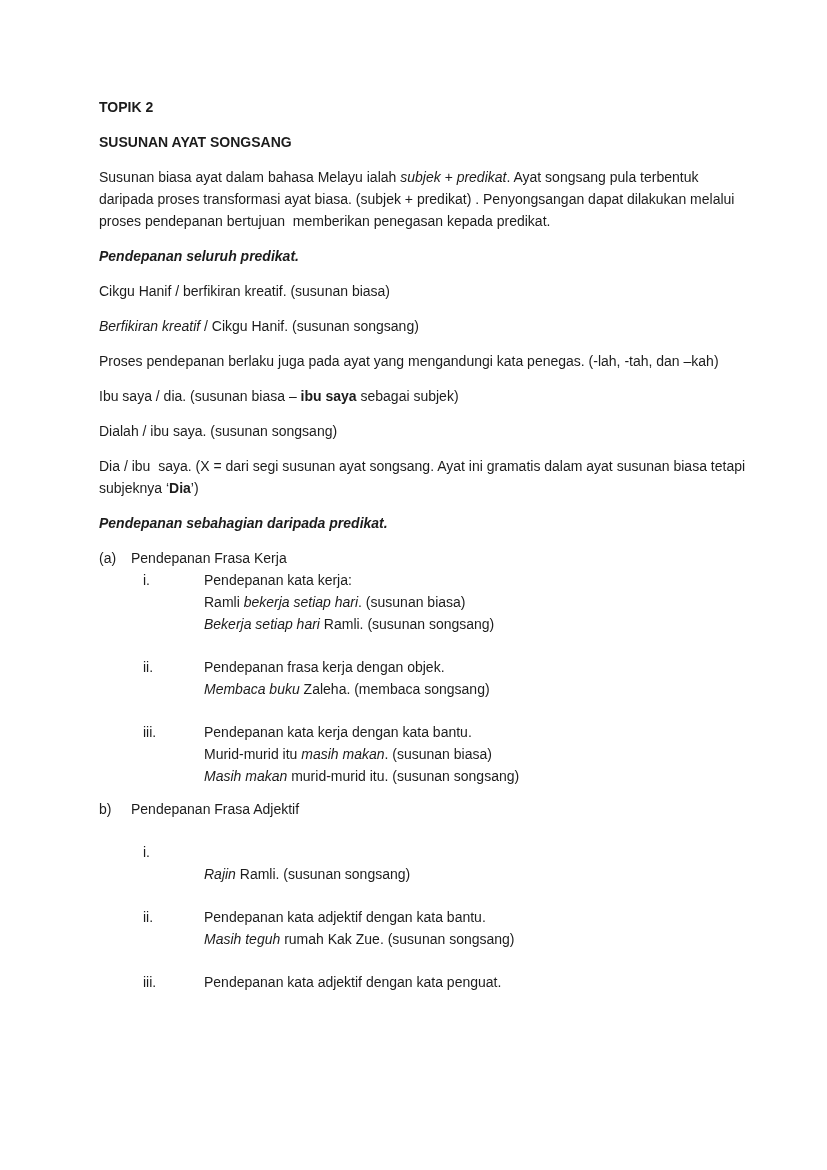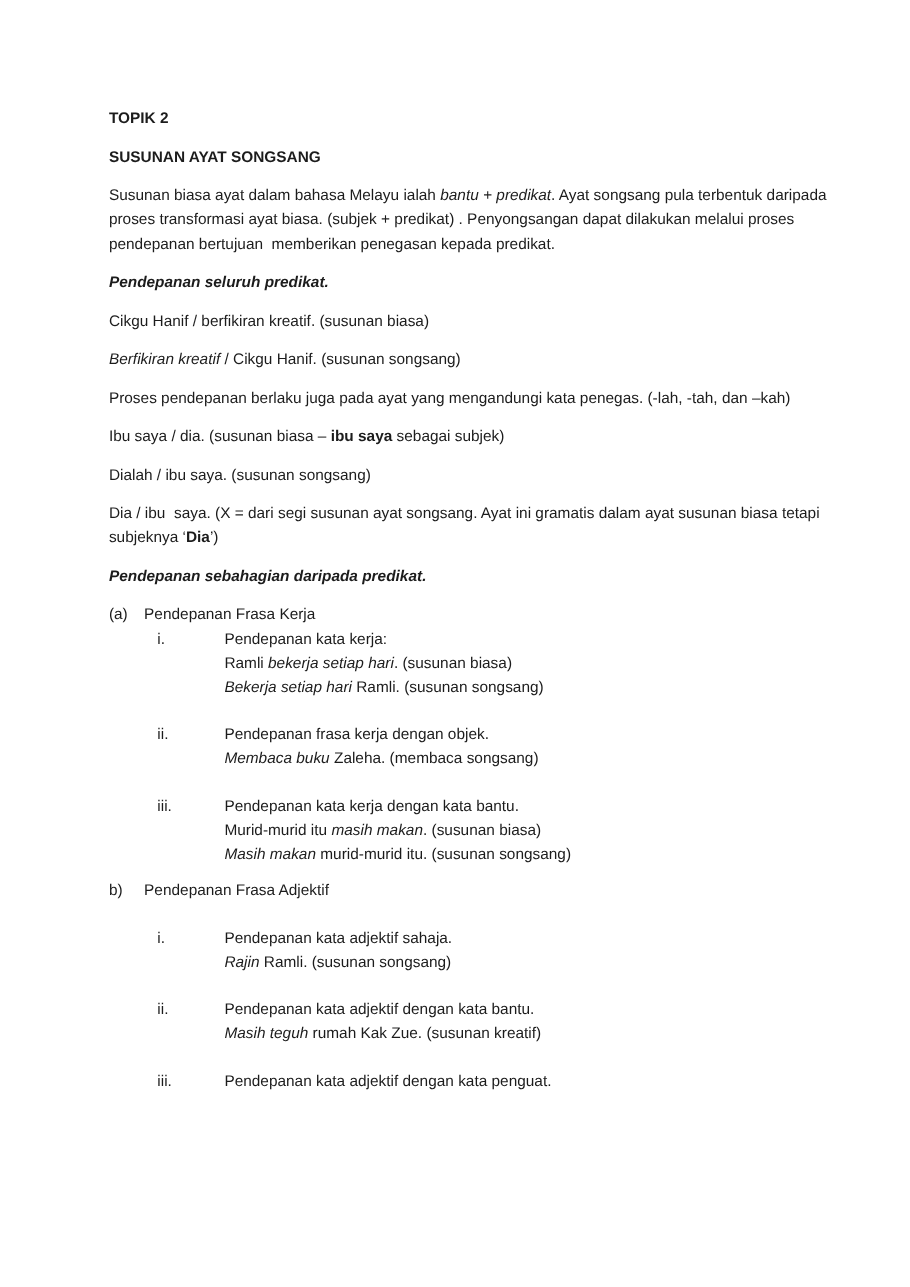--- a/index.html
+++ b/index.html
@@ -59,21 +59,21 @@
   .run.i { font-style: italic; }
   .text { flex: 1 1 auto; }
 </style>
 </head>
 <body>
 
 <div class="page">
   <div class="content">
       <div class="block heading"><span class="run b">TOPIK 2</span></div>
       <div class="block heading"><span class="run b">SUSUNAN AYAT SONGSANG</span></div>
-      <div class="block para"><span class="run">Susunan biasa ayat dalam bahasa Melayu ialah </span><span class="run i">bantu + predikat</span><span class="run">. Ayat songsang pula terbentuk daripada proses transformasi ayat biasa. (subjek + predikat) . Penyongsangan dapat dilakukan melalui proses pendepanan bertujuan  memberikan penegasan kepada predikat.</span></div>
+      <div class="block para"><span class="run">Susunan biasa ayat dalam bahasa Melayu ialah </span><span class="run i">subjek + predikat</span><span class="run">. Ayat songsang pula terbentuk daripada proses transformasi ayat biasa. (subjek + predikat) . Penyongsangan dapat dilakukan melalui proses pendepanan bertujuan  memberikan penegasan kepada predikat.</span></div>
       <div class="block para"><span class="run b i">Pendepanan seluruh predikat.</span></div>
       <div class="block para"><span class="run">Cikgu Hanif / berfikiran kreatif. (susunan biasa)</span></div>
       <div class="block para"><span class="run i">Berfikiran kreatif</span><span class="run"> / Cikgu Hanif. (susunan songsang)</span></div>
       <div class="block para"><span class="run">Proses pendepanan berlaku juga pada ayat yang mengandungi kata penegas. (-lah, -tah, dan –kah)</span></div>
       <div class="block para"><span class="run">Ibu saya / dia. (susunan biasa – </span><span class="run b">ibu saya</span><span class="run"> sebagai subjek)</span></div>
       <div class="block para"><span class="run">Dialah / ibu saya. (susunan songsang)</span></div>
       <div class="block para"><span class="run">Dia / ibu  saya. (X = dari segi susunan ayat songsang. Ayat ini gramatis dalam ayat susunan biasa tetapi subjeknya ‘</span><span class="run b">Dia</span><span class="run">’)</span></div>
       <div class="block para"><span class="run b i">Pendepanan sebahagian daripada predikat.</span></div>
       <div class="block list1">
         <span class="label">(a)</span>
@@ -98,28 +98,27 @@
       </div>
       <div class="block example"><span class="run">Murid-murid itu </span><span class="run i">masih makan</span><span class="run">. (susunan biasa)</span></div>
       <div class="block example"><span class="run i">Masih makan</span><span class="run"> murid-murid itu. (susunan songsang)</span></div>
       <div class="block list1">
         <span class="label">b)</span>
         <span class="text"><span class="run">Pendepanan Frasa Adjektif</span></span>
       </div>
       <div class="block spacer"></div>
       <div class="block list2">
         <span class="label">i.</span>
-        <span class="text"><span class="run">Pendepanan kata adjektif sahaja.</span></span>
       </div>
       <div class="block example"><span class="run i">Rajin</span><span class="run"> Ramli. (susunan songsang)</span></div>
       <div class="block spacer"></div>
       <div class="block list2">
         <span class="label">ii.</span>
         <span class="text"><span class="run">Pendepanan kata adjektif dengan kata bantu.</span></span>
       </div>
-      <div class="block example"><span class="run i">Masih teguh</span><span class="run"> rumah Kak Zue. (susunan kreatif)</span></div>
+      <div class="block example"><span class="run i">Masih teguh</span><span class="run"> rumah Kak Zue. (susunan songsang)</span></div>
       <div class="block spacer"></div>
       <div class="block list2">
         <span class="label">iii.</span>
         <span class="text"><span class="run">Pendepanan kata adjektif dengan kata penguat.</span></span>
       </div>
     </div>
 </div>
 
 </body></html>

